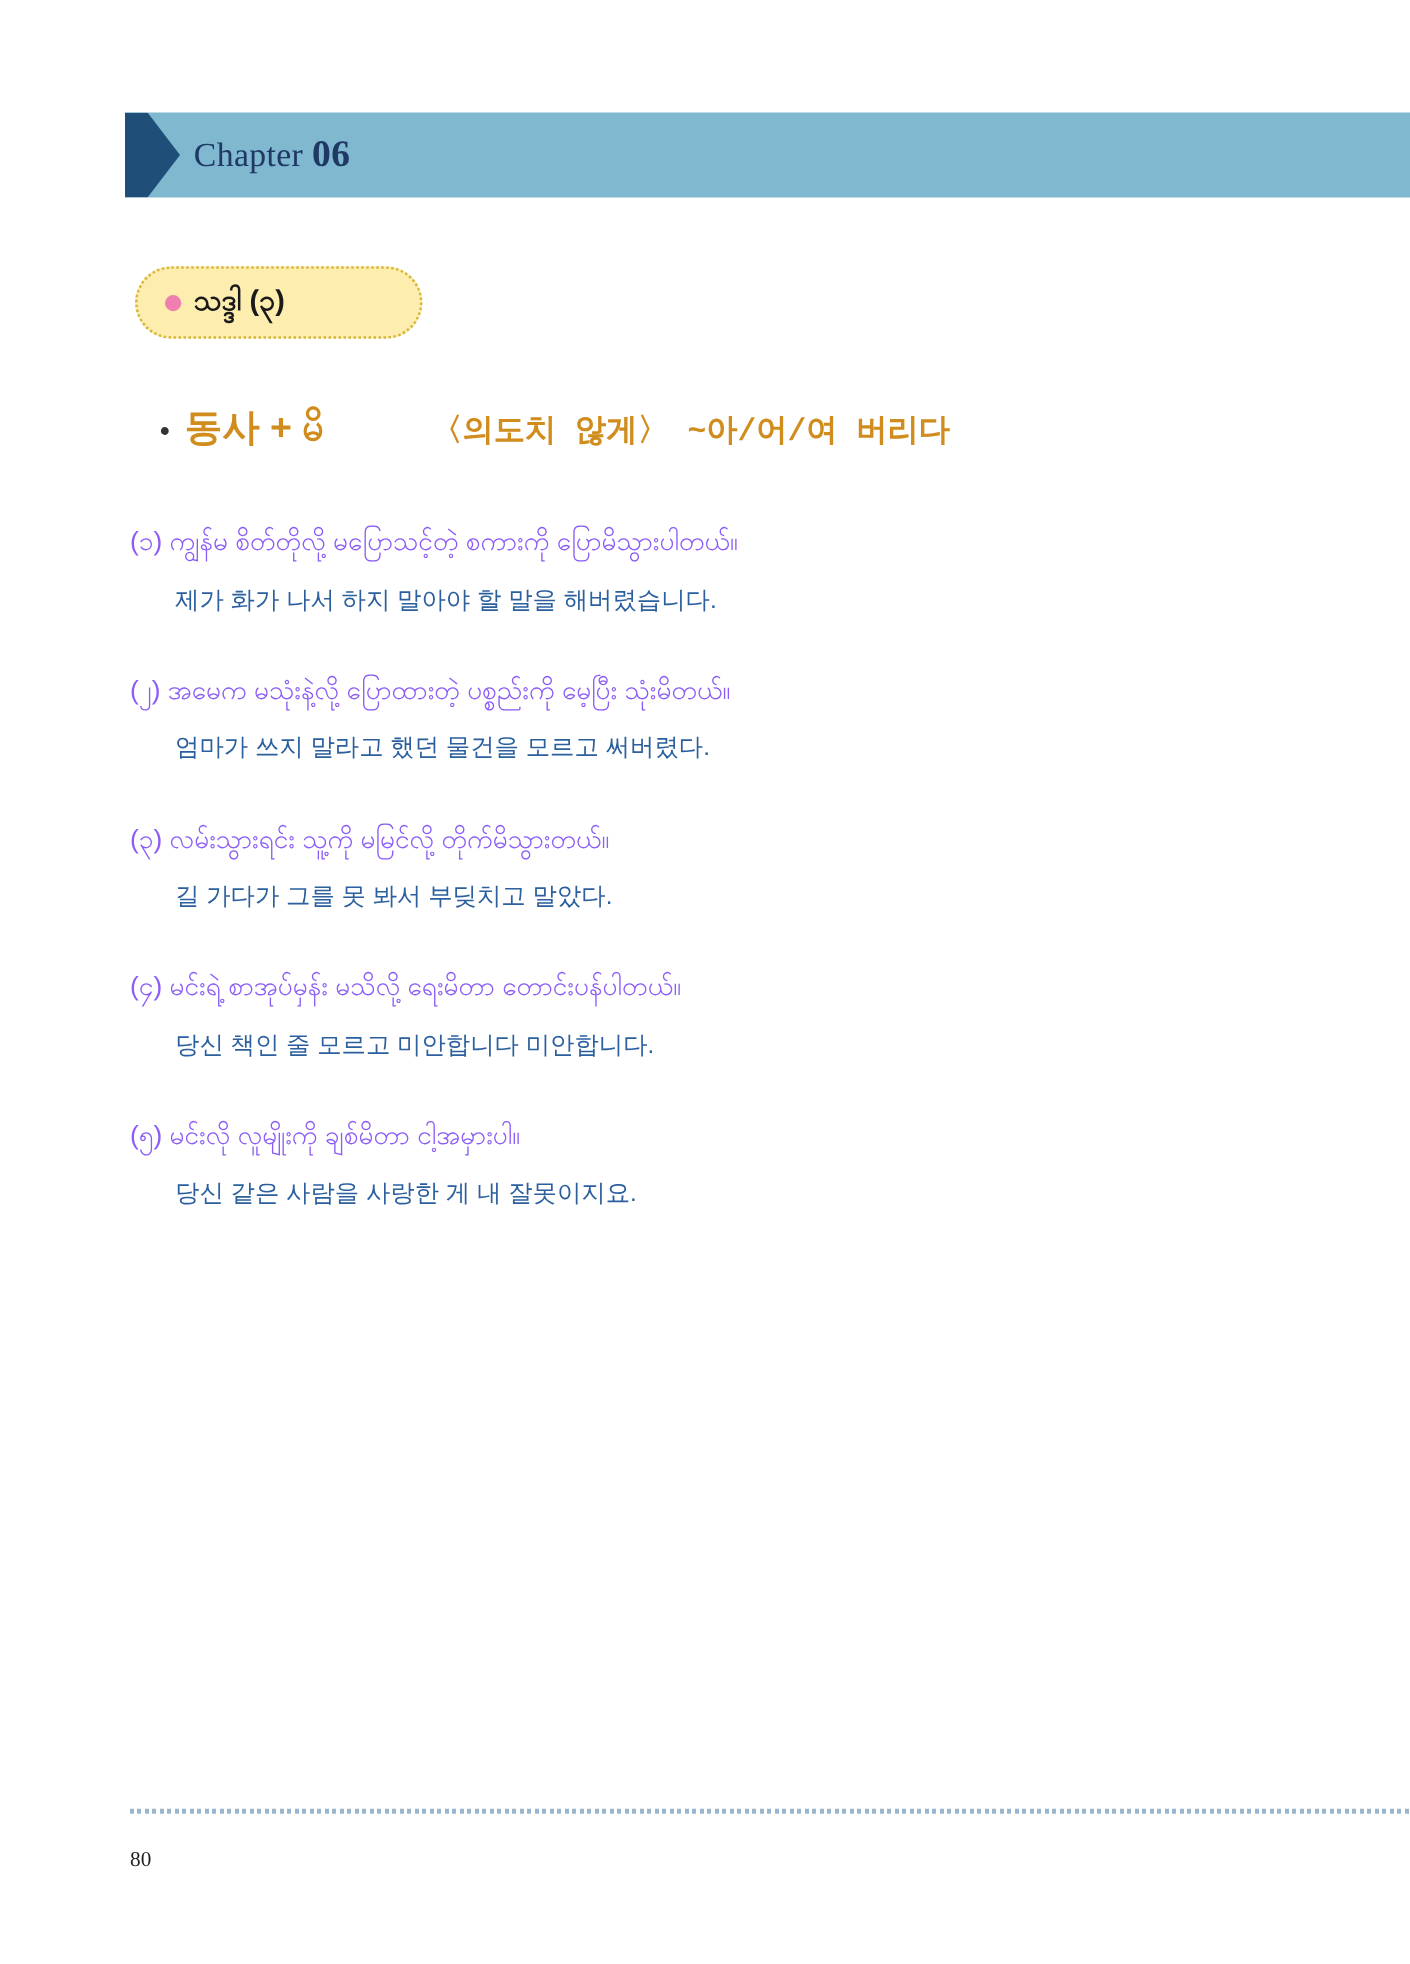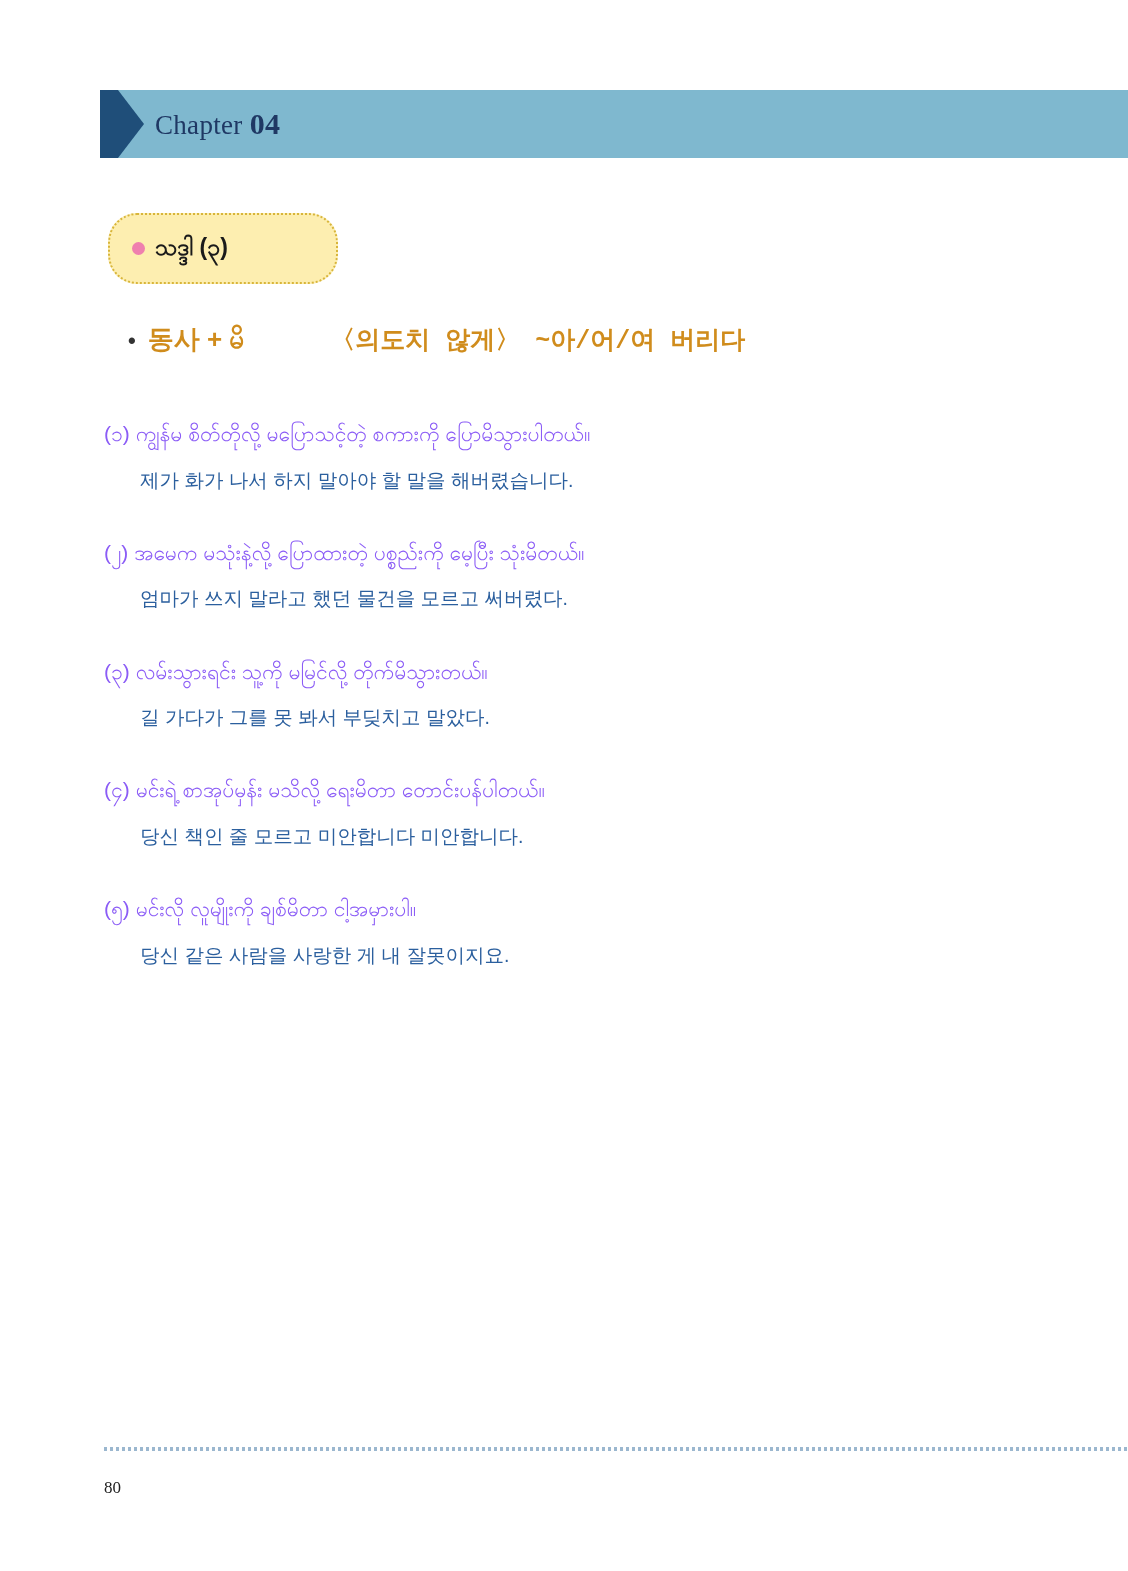--- a/index.html
+++ b/index.html
@@ -47,21 +47,21 @@
     font-weight: bold;
     font-size: 30px;
   }
 
   
   .tag-box {
     position: absolute;
     left: 108px;
     top: 213px;
     min-width: 230px;
-    height: 71px;
+    height: 58px;
     background: #fdeeb0;
     border: 2px dotted #d8b53a;
     border-radius: 29px;
     display: flex;
     align-items: center;
     padding: 0 26px 0 22px;
     box-sizing: border-box;
   }
   .tag-dot {
     width: 13px;
@@ -88,21 +88,21 @@
     color: #d08c1c;
     font-weight: bold;
   }
   .point-bullet {
     font-size: 22px;
     line-height: 1;
     margin-right: 12px;
     color: #333;
   }
   .point-a {
-    font-size: 26px;
+    font-size: 30px;
     white-space: nowrap;
   }
   .point-b {
     font-size: 25px;
     margin-left: 86px;
     white-space: nowrap;
     font-family: Liberation Mono, monospace;
   }
 
   
@@ -147,21 +147,21 @@
     color: #222;
     font-family: Liberation Serif, serif;
   }
 </style>
 </head>
 <body>
 
 <div class="chapter-band">
   <div class="chapter-title">
     <span>Chapter</span>
-    <span class="num">04</span>
+    <span class="num">06</span>
   </div>
 </div>
 <div class="arrow-shape">
   <svg width="44" height="68" viewBox="0 0 44 68" xmlns="http://www.w3.org/2000/svg">
     <path d="M0,0 L18,0 L44,34 L18,68 L0,68 Z" fill="#1f4e79"></path>
   </svg>
 </div>
 
 <div class="tag-box">
   <span class="tag-dot"></span>

